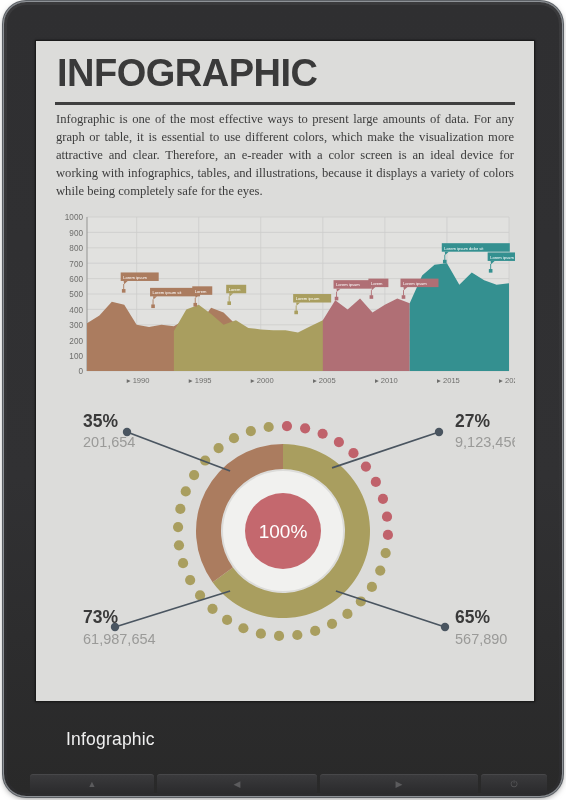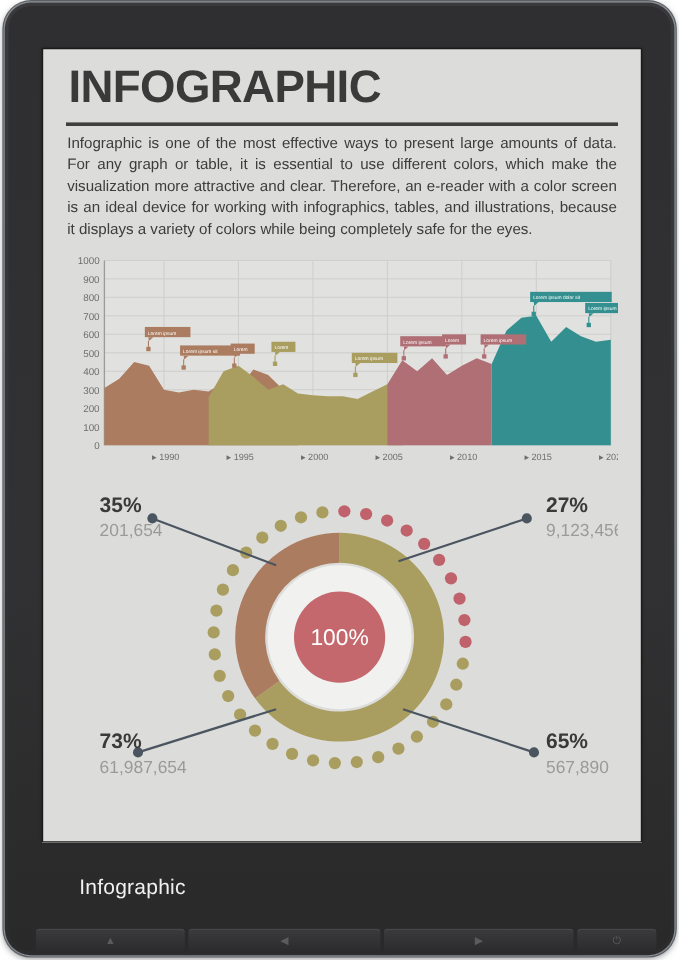--- a/index.html
+++ b/index.html
@@ -28,21 +28,21 @@
   #page{ position:absolute; inset:0; padding:14px 20px 0 20px; }
 
   
   .title{
     font-size:38px; font-weight:bold; letter-spacing:-0.5px;
     color:#3a3a3a; line-height:1.0; padding-left:2px;
   }
   .rule{ height:3px; background:#3f3f3f; margin:10px 0 6px 0; }
   .para{
     font-size:12.6px; line-height:1.42; color:#3c3c3c;
-    text-align:justify; text-justify:inter-word; padding:0 1px;
+    text-align:justify; text-justify:inter-word; padding:0 1px;font-family:Liberation Serif, serif;
   }
 
   
   #areachart{ margin-top:13px; position:relative; width:100%; height:180px; }
   #areachart svg{ display:block; width:100%; height:100%; }
 
   
   #donutwrap{ position:relative; margin-top:12px; width:100%; height:260px; }
   #donutwrap svg{ display:block; width:100%; height:100%; }
 

